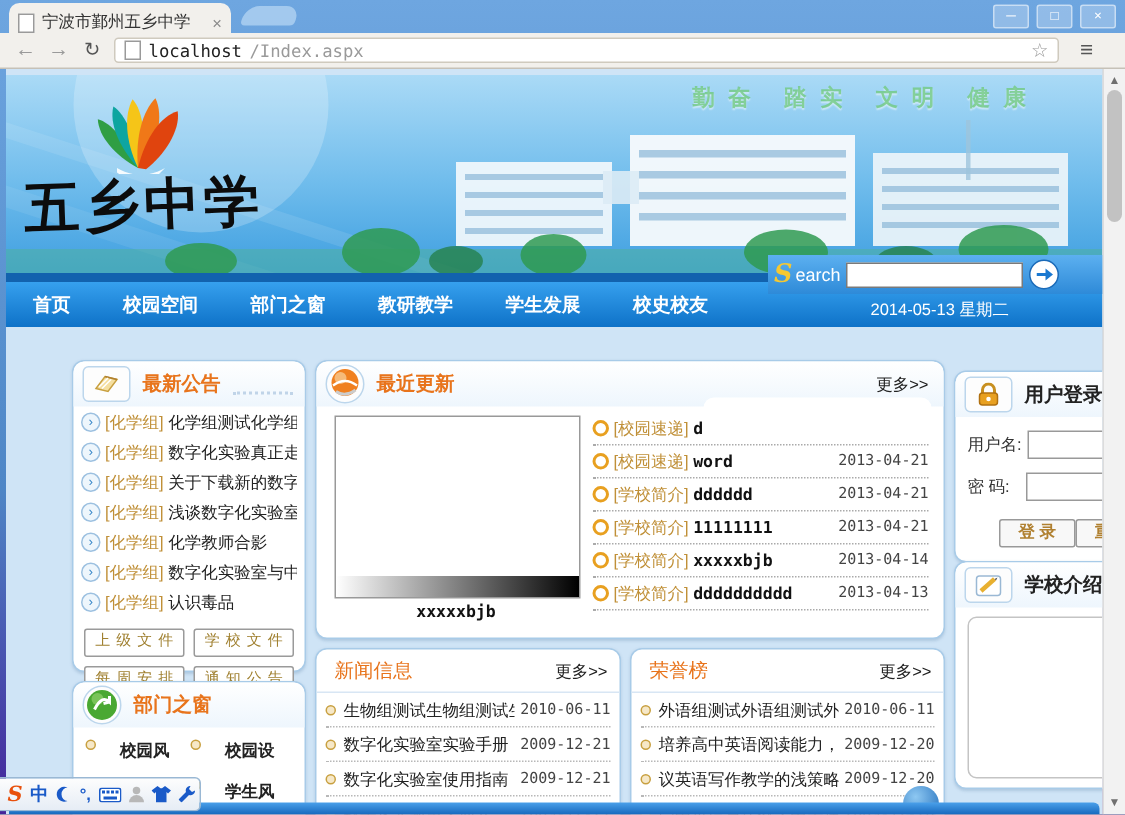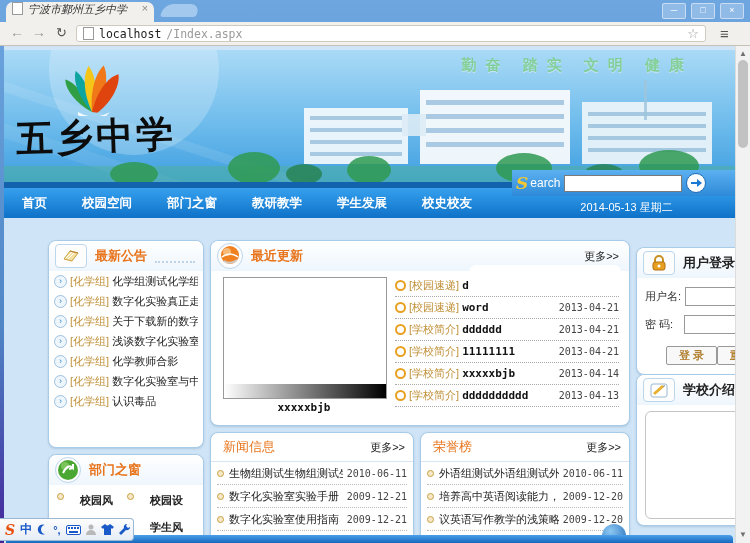--- a/index.html
+++ b/index.html
@@ -2,21 +2,21 @@
 <html><head>
 <meta charset="utf-8">
 <style>
   html,body{margin:0;padding:0;}
   body{font-family:"Liberation Sans",sans-serif;background:#888;}
   .window{position:relative;width:750px;height:543px;overflow:hidden;
     background:linear-gradient(180deg,#6ea6e0 0%,#4e86c6 60%,#44239a 100%);}
   
   .tabbar{position:absolute;left:0;top:0;width:750px;height:22px;}
   .tab{position:absolute;left:6px;top:2px;width:148px;height:20px;background:#f2f0ec;
-    border-radius:7px 7px 0 0;display:flex;align-items:flex-start;padding:0 6px;box-sizing:border-box;gap:5px;font-style:italic;}
+    border-radius:7px 7px 0 0;display:flex;align-items:flex-end;padding:0 6px;box-sizing:border-box;gap:5px;}
   .favicon{width:9px;height:11px;background:#fff;border:1px solid #9a9a9a;flex:0 0 auto;}
   .tab-title{font-size:11px;color:#333;white-space:nowrap;overflow:hidden;flex:1;}
   .tab-close{font-size:11px;color:#8a8a8a;flex:0 0 auto;cursor:pointer;}
   .newtab{position:absolute;left:162px;top:4px;width:36px;height:13px;background:#a9cdf0;
     border-radius:9px 9px 3px 3px;transform:skewX(-18deg);opacity:.9;}
   .wincontrols{position:absolute;right:6px;top:3px;display:flex;gap:5px;}
   .wc{width:22px;height:14px;line-height:13px;text-align:center;font-size:9px;color:#fff;
     background:rgba(255,255,255,.25);border:1px solid rgba(255,255,255,.5);border-radius:2px;cursor:pointer;}
   .toolbar{position:absolute;left:0;top:22px;width:750px;height:24px;background:#f2f0ec;
     border-bottom:1px solid #c6c1b7;box-sizing:border-box;}
@@ -266,20 +266,26 @@
       <div class="ann-row">
         <span class="bullet-circ">›</span>
         <span class="ann-tag">[化学组]</span>
         <span class="ann-txt">数字化实验室与中学…</span>
       </div>
       <div class="ann-row">
         <span class="bullet-circ">›</span>
         <span class="ann-tag">[化学组]</span>
         <span class="ann-txt">认识毒品</span>
       </div>
+      <div class="btn-grid">
+        <div class="side-btn">上级文件</div>
+        <div class="side-btn">学校文件</div>
+        <div class="side-btn">每周安排</div>
+        <div class="side-btn">通知公告</div>
+      </div>
     </div>
 
     <div class="panel" style="left:2px;top:408px;width:156px;height:100px;">
       <div class="phead">
         <span class="iconbox" style="border-radius:50%;width:24px;height:24px;">
           <svg width="22" height="22" viewBox="0 0 22 22">
               <circle cx="11" cy="11" r="10" fill="#4aa832"></circle>
               <circle cx="8" cy="7" r="4" fill="#8ed06a" opacity="0.7"></circle>
               <path d="M6,14 Q11,4 16,9 L16,5 M16,9 L12,10" stroke="#ffffff" stroke-width="2" fill="none"></path>
             </svg>

